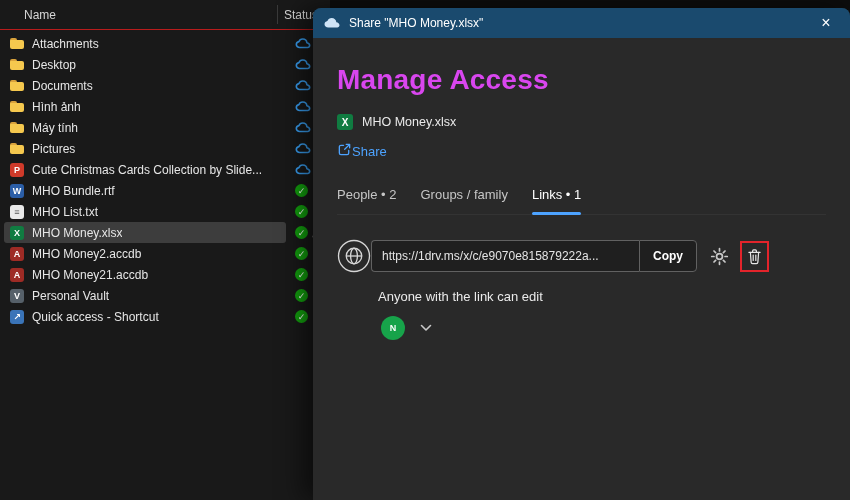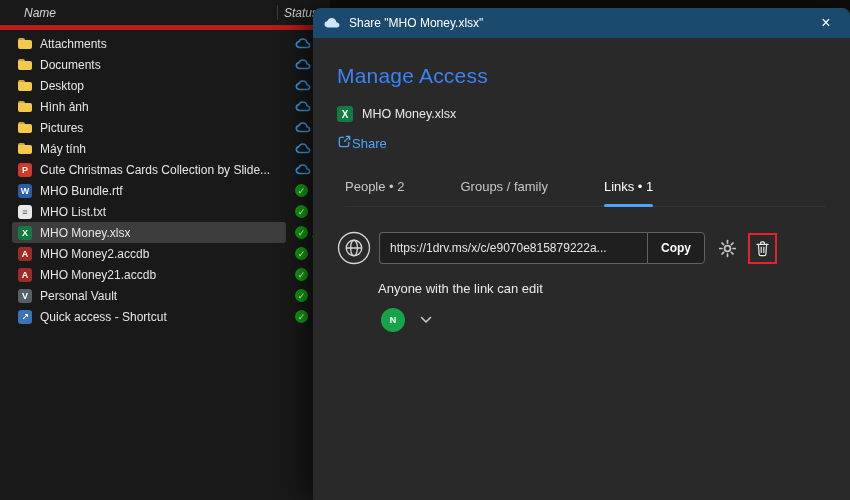--- a/index.html
+++ b/index.html
@@ -10,26 +10,26 @@
     --cloud_blue:#39a0f4;
     --avatar_green:#17a34a;
   }
   *{box-sizing:border-box;margin:0;padding:0}
   html,body{width:850px;height:500px;overflow:hidden;background:#0d0d0d;
     font-family:"Liberation Sans","DejaVu Sans",sans-serif;color:#e6e6e6;}
 
   
   .explorer{position:absolute;left:0;top:0;width:330px;height:500px;background:#191919;}
   .cols{position:relative;height:30px;display:flex;align-items:center;
-    font-size:12px;color:#d6d6d6;border-bottom:5px solid #b91c1c;font-style:italic;}
+    font-size:12px;color:#d6d6d6;border-bottom:1px solid #b91c1c;}
   .col-name{margin-left:24px;cursor:default}
   .col-divider{position:absolute;left:277px;top:5px;bottom:5px;width:1px;background:#3a3a3a;}
   .col-status{position:absolute;left:284px;white-space:nowrap;}
   .rows{padding-top:3px;}
-  .row{display:flex;align-items:center;height:21px;padding-left:12px;font-size:12px;cursor:default;text-align:center;}
+  .row{display:flex;align-items:center;height:21px;padding-left:4px;font-size:12px;cursor:default;text-align:center;}
   .namecell{display:flex;align-items:center;gap:8px;flex:1;height:100%;
     padding-left:6px;margin-right:4px;border-radius:3px;min-width:0;}
   .row.selected .namecell{background:#3d3d3d;}
   .lbl{white-space:nowrap;overflow:hidden;text-overflow:ellipsis;color:#e6e6e6;}
 
   
   .fi{width:14px;height:14px;position:relative;display:inline-flex;align-items:center;
     justify-content:center;font-size:9px;font-weight:700;color:#fff;border-radius:3px;flex:none;}
   .icon-type-folder .fi{background:transparent;border-radius:0;}
   .icon-type-folder .fi::before{content:"";position:absolute;left:0;top:1px;width:7px;height:5px;
@@ -57,38 +57,38 @@
 
   
   .dialog{position:absolute;left:313px;top:8px;width:537px;height:492px;background:#292929;
     border-radius:8px 8px 0 0;overflow:hidden;box-shadow:-10px 0 26px rgba(0,0,0,.55);}
   .titlebar{height:30px;background:var(--header_blue);display:flex;align-items:center;padding:0 10px;}
   .tb-cloud svg{display:block;fill:#cfe4f7;}
   .tb-title{font-size:12px;color:#fff;margin-left:8px;}
   .close-btn{margin-left:auto;width:28px;height:24px;background:none;border:none;color:#fff;
     font-size:16px;line-height:1;cursor:pointer;font-family:inherit;}
   .dbody{padding:0 24px;position:relative;}
-  .heading{font-size:21px;font-weight:400;color:#3b82f6;margin-top:26px;letter-spacing:.2px;}
+  .heading{font-size:28px;font-weight:700;color:#d946ef;margin-top:26px;letter-spacing:.2px;}
   .filerow{margin-top:18px;display:flex;align-items:center;gap:9px;font-size:12.5px;color:#eaeaea;}
   .fi-dialog-excel{width:16px;height:16px;background:#107c41;border-radius:3px;color:#fff;
     font-size:10px;font-weight:700;display:inline-flex;align-items:center;justify-content:center;flex:none;}
   .sharerow{margin-top:12px;display:inline-flex;align-items:center;color:var(--accent);
     font-size:13px;cursor:pointer;}
   .share-ic svg path{stroke:var(--accent);stroke-width:1.4;fill:none;stroke-linecap:round;stroke-linejoin:round;}
 
-  .tabs{margin-top:26px;display:flex;gap:56px;font-size:13px;color:#c6c6c6;border-bottom:1px solid #333;margin-left:8px;}
+  .tabs{margin-top:26px;display:flex;gap:24px;font-size:13px;color:#c6c6c6;border-bottom:1px solid #333;}
   .tab{position:relative;padding-bottom:12px;cursor:pointer;white-space:nowrap;}
   .tab.active{color:#fff;font-weight:400;}
   .tab.active::after{content:"";position:absolute;left:0;right:0;bottom:-1px;height:3px;
     background:var(--accent);border-radius:3px;}
 
   .linkrow{margin-top:24px;display:flex;align-items:center;}
   .globe{width:34px;height:34px;flex:none;display:flex;align-items:center;justify-content:center;}
   .globe svg *{stroke:#d6d6d6;stroke-width:1.4;fill:none;}
-  .urlgroup{display:flex;height:32px;margin-left:8px;}
+  .urlgroup{display:flex;height:32px;margin-left:0;}
   .url-input{width:268px;height:32px;background:#1f1f1f;border:1px solid #616161;border-right:none;
     border-radius:4px 0 0 4px;color:#e4e4e4;font-size:12px;padding:0 10px;font-family:inherit;
     text-overflow:ellipsis;outline:none;}
   .copy-btn{height:32px;background:#1f1f1f;border:1px solid #616161;border-radius:0 4px 4px 0;
     color:#fff;font-weight:700;font-size:12px;padding:0 13px;cursor:pointer;font-family:inherit;}
   .gear{margin-left:13px;display:flex;align-items:center;cursor:pointer;}
   .gear svg *{stroke:#c8c8c8;stroke-width:1.8;fill:none;stroke-linecap:round;}
   .trashbox{margin-left:11px;border:2px solid var(--annotation);padding:5px 5px;
     display:flex;align-items:center;justify-content:center;}
   .trash{display:flex;align-items:center;cursor:pointer;}
@@ -121,77 +121,77 @@
         <svg width="16" height="11" viewBox="0 0 24 16">
               <path d="M7 14 C4.2 14 2 11.9 2 9.6 C2 7.4 3.7 5.5 5.9 5.2 C6.7 2.8 9 1.2 11.6 1.2 C14.9 1.2 17.6 3.7 17.8 6.9 C20.1 7.2 22 9 22 11.1 C22 12.7 20.7 14 19.1 14 Z"></path>
             </svg>
       </span>
 
     </span>
   </div>
       <div class="row icon-type-folder status-cloud">
     <span class="namecell">
       <span class="fi"></span>
+      <span class="lbl">Desktop</span>
+    </span>
+    <span class="status">
+      <span class="st cloud">
+        <svg width="16" height="11" viewBox="0 0 24 16">
+              <path d="M7 14 C4.2 14 2 11.9 2 9.6 C2 7.4 3.7 5.5 5.9 5.2 C6.7 2.8 9 1.2 11.6 1.2 C14.9 1.2 17.6 3.7 17.8 6.9 C20.1 7.2 22 9 22 11.1 C22 12.7 20.7 14 19.1 14 Z"></path>
+            </svg>
+      </span>
+
+    </span>
+  </div>
+      <div class="row icon-type-folder status-cloud">
+    <span class="namecell">
+      <span class="fi"></span>
       <span class="lbl">Documents</span>
     </span>
     <span class="status">
       <span class="st cloud">
         <svg width="16" height="11" viewBox="0 0 24 16">
               <path d="M7 14 C4.2 14 2 11.9 2 9.6 C2 7.4 3.7 5.5 5.9 5.2 C6.7 2.8 9 1.2 11.6 1.2 C14.9 1.2 17.6 3.7 17.8 6.9 C20.1 7.2 22 9 22 11.1 C22 12.7 20.7 14 19.1 14 Z"></path>
             </svg>
       </span>
 
     </span>
   </div>
       <div class="row icon-type-folder status-cloud">
     <span class="namecell">
       <span class="fi"></span>
-      <span class="lbl">Desktop</span>
-    </span>
-    <span class="status">
-      <span class="st cloud">
-        <svg width="16" height="11" viewBox="0 0 24 16">
-              <path d="M7 14 C4.2 14 2 11.9 2 9.6 C2 7.4 3.7 5.5 5.9 5.2 C6.7 2.8 9 1.2 11.6 1.2 C14.9 1.2 17.6 3.7 17.8 6.9 C20.1 7.2 22 9 22 11.1 C22 12.7 20.7 14 19.1 14 Z"></path>
-            </svg>
-      </span>
-
-    </span>
-  </div>
-      <div class="row icon-type-folder status-cloud">
-    <span class="namecell">
-      <span class="fi"></span>
       <span class="lbl">Hình ảnh</span>
     </span>
     <span class="status">
       <span class="st cloud">
         <svg width="16" height="11" viewBox="0 0 24 16">
               <path d="M7 14 C4.2 14 2 11.9 2 9.6 C2 7.4 3.7 5.5 5.9 5.2 C6.7 2.8 9 1.2 11.6 1.2 C14.9 1.2 17.6 3.7 17.8 6.9 C20.1 7.2 22 9 22 11.1 C22 12.7 20.7 14 19.1 14 Z"></path>
             </svg>
       </span>
 
     </span>
   </div>
       <div class="row icon-type-folder status-cloud">
     <span class="namecell">
       <span class="fi"></span>
+      <span class="lbl">Máy tính</span>
+    </span>
+    <span class="status">
+      <span class="st cloud">
+        <svg width="16" height="11" viewBox="0 0 24 16">
+              <path d="M7 14 C4.2 14 2 11.9 2 9.6 C2 7.4 3.7 5.5 5.9 5.2 C6.7 2.8 9 1.2 11.6 1.2 C14.9 1.2 17.6 3.7 17.8 6.9 C20.1 7.2 22 9 22 11.1 C22 12.7 20.7 14 19.1 14 Z"></path>
+            </svg>
+      </span>
+
+    </span>
+  </div>
+      <div class="row icon-type-folder status-cloud">
+    <span class="namecell">
+      <span class="fi"></span>
       <span class="lbl">Pictures</span>
-    </span>
-    <span class="status">
-      <span class="st cloud">
-        <svg width="16" height="11" viewBox="0 0 24 16">
-              <path d="M7 14 C4.2 14 2 11.9 2 9.6 C2 7.4 3.7 5.5 5.9 5.2 C6.7 2.8 9 1.2 11.6 1.2 C14.9 1.2 17.6 3.7 17.8 6.9 C20.1 7.2 22 9 22 11.1 C22 12.7 20.7 14 19.1 14 Z"></path>
-            </svg>
-      </span>
-
-    </span>
-  </div>
-      <div class="row icon-type-folder status-cloud">
-    <span class="namecell">
-      <span class="fi"></span>
-      <span class="lbl">Máy tính</span>
     </span>
     <span class="status">
       <span class="st cloud">
         <svg width="16" height="11" viewBox="0 0 24 16">
               <path d="M7 14 C4.2 14 2 11.9 2 9.6 C2 7.4 3.7 5.5 5.9 5.2 C6.7 2.8 9 1.2 11.6 1.2 C14.9 1.2 17.6 3.7 17.8 6.9 C20.1 7.2 22 9 22 11.1 C22 12.7 20.7 14 19.1 14 Z"></path>
             </svg>
       </span>
 
     </span>
   </div>

